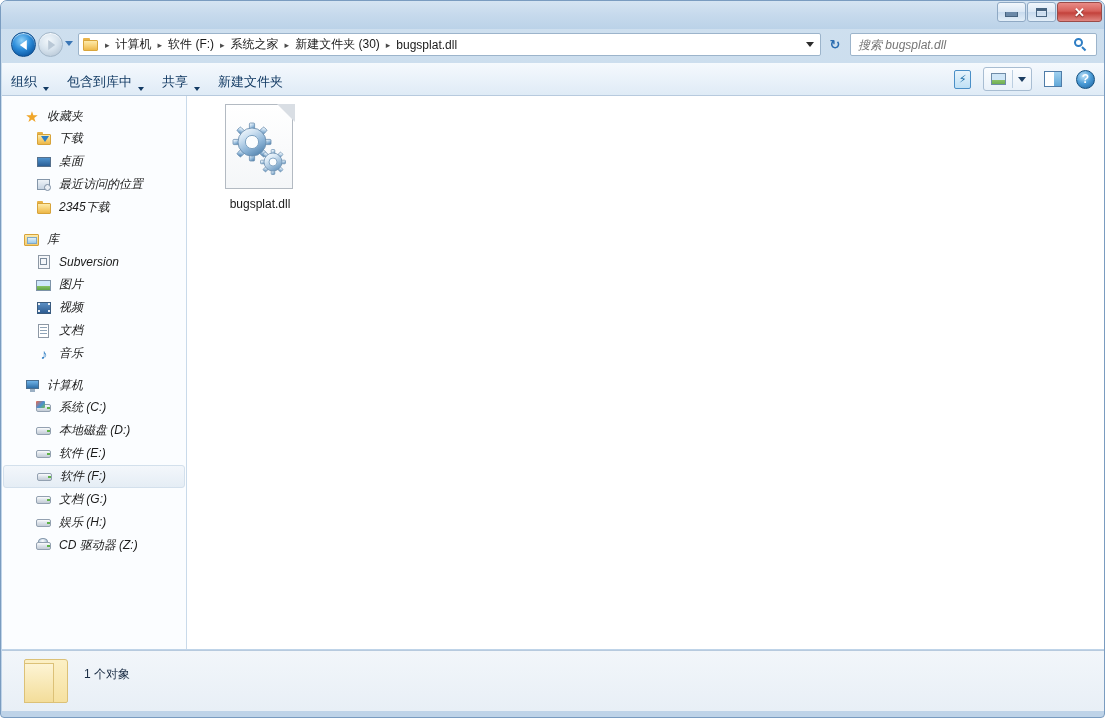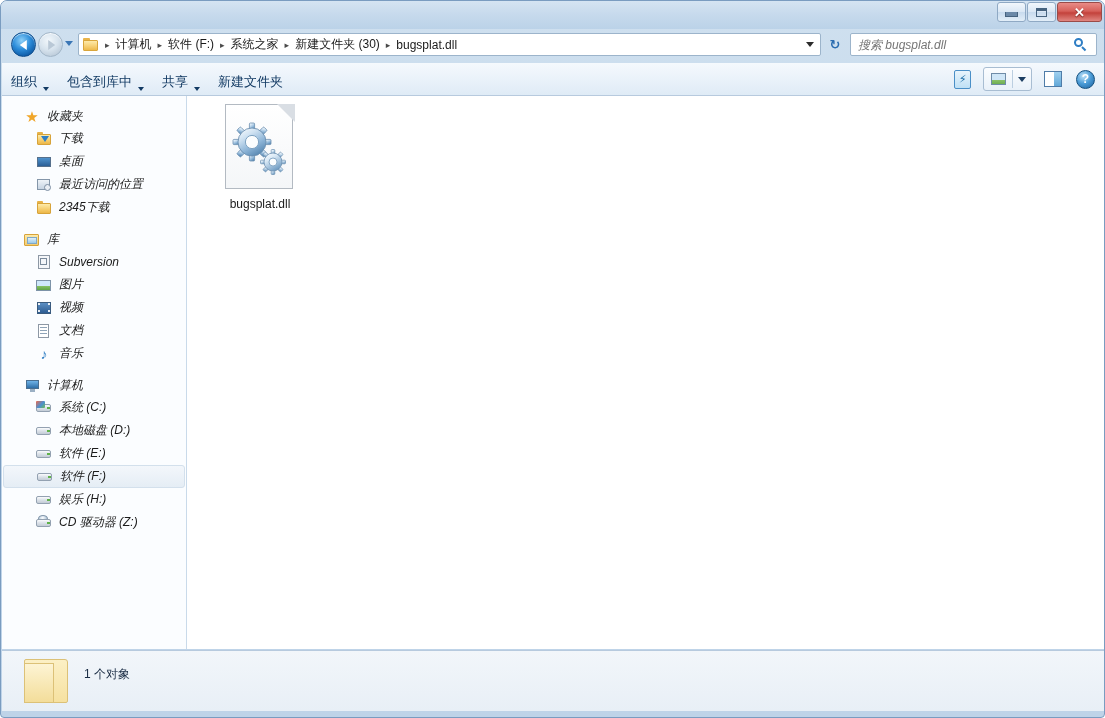--- a/index.html
+++ b/index.html
@@ -859,20 +859,27 @@
             <span class="led"></span>
         </span>
         <span class="nav-label">软件 (E:)</span>
       </div>
       <div class="nav-child selected">
         <span class="nav-ico ico-drive">
           <span class="body"></span>
             <span class="led"></span>
         </span>
         <span class="nav-label">软件 (F:)</span>
+      </div>
+      <div class="nav-child">
+        <span class="nav-ico ico-drive">
+          <span class="body"></span>
+            <span class="led"></span>
+        </span>
+        <span class="nav-label">文档 (G:)</span>
       </div>
       <div class="nav-child">
         <span class="nav-ico ico-drive">
           <span class="body"></span>
             <span class="led"></span>
         </span>
         <span class="nav-label">娱乐 (H:)</span>
       </div>
       <div class="nav-child">
         <span class="nav-ico ico-drive cd">

